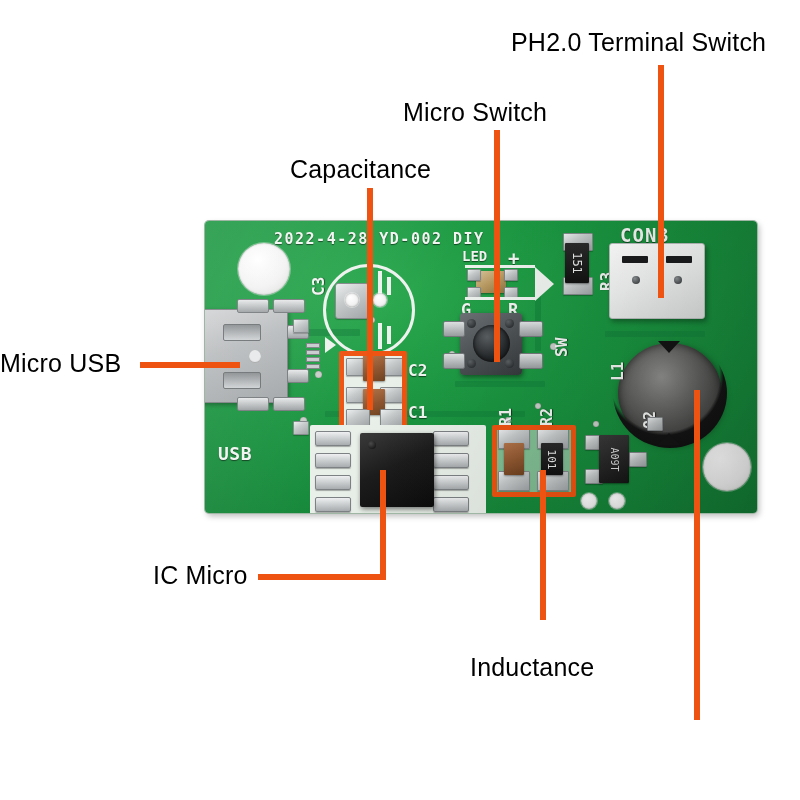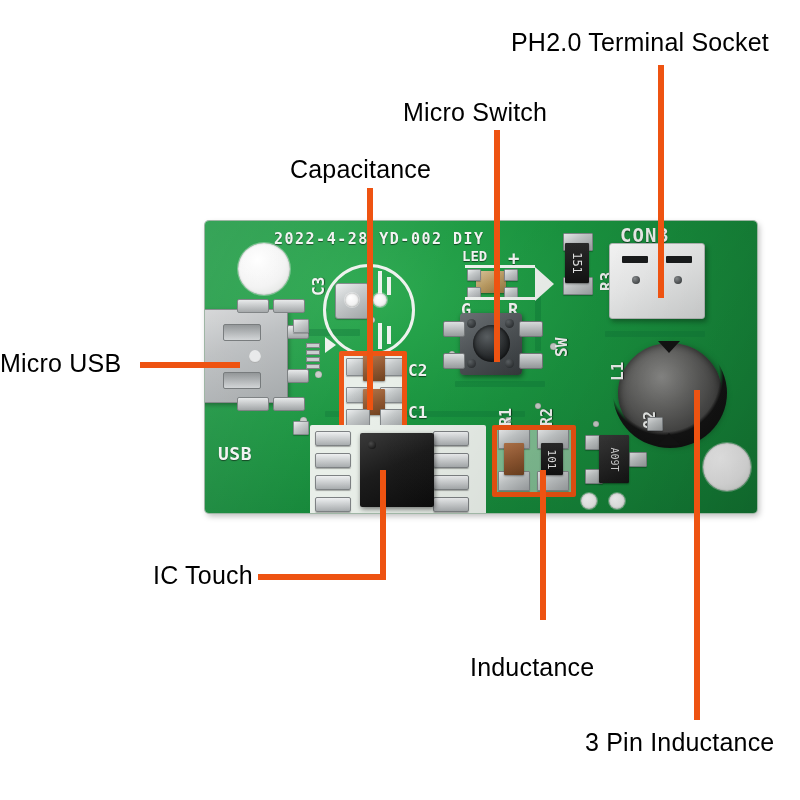--- a/index.html
+++ b/index.html
@@ -390,27 +390,26 @@
 
   <div class="leader h" style="left:140px;top:362px;width:100px;"></div>
 
   <div class="leader v" style="left:380px;top:470px;height:110px;"></div>
   <div class="leader h" style="left:258px;top:574px;width:128px;"></div>
 
   <div class="leader v" style="left:540px;top:470px;height:150px;"></div>
 
   <div class="leader v" style="left:694px;top:390px;height:330px;"></div>
 
-  <div class="anno-label" style="left:511px;top:30px;">PH2.0 Terminal Socket</div>
+  <div class="anno-label" style="left:511px;top:30px;">PH2.0 Terminal Switch</div>
 
   <div class="anno-label" style="left:403px;top:100px;">Micro Switch</div>
 
   <div class="anno-label" style="left:0px;top:351px;">Micro USB</div>
 
   <div class="anno-label" style="left:290px;top:157px;">Capacitance</div>
 
-  <div class="anno-label" style="left:153px;top:563px;">IC Touch</div>
+  <div class="anno-label" style="left:153px;top:563px;">IC Micro</div>
 
   <div class="anno-label" style="left:470px;top:655px;">Inductance</div>
 
-  <div class="anno-label" style="left:585px;top:730px;">3 Pin Inductance</div>
 
 </div>
 
 </body></html>

